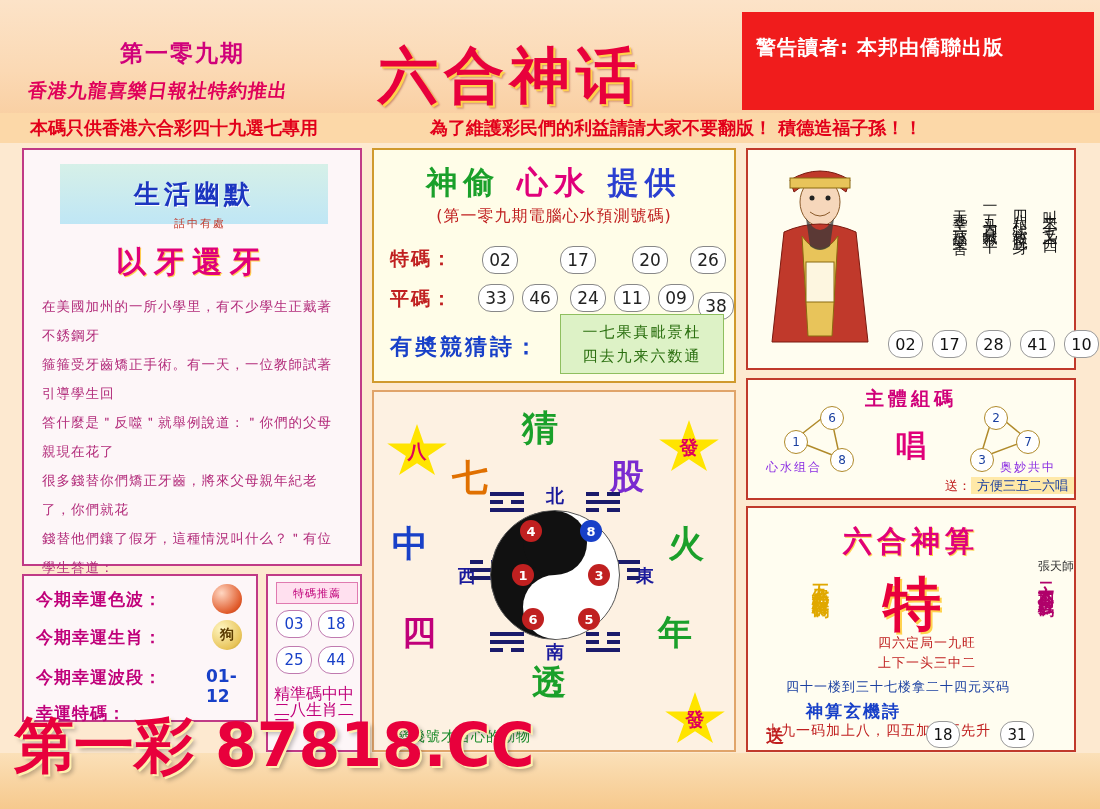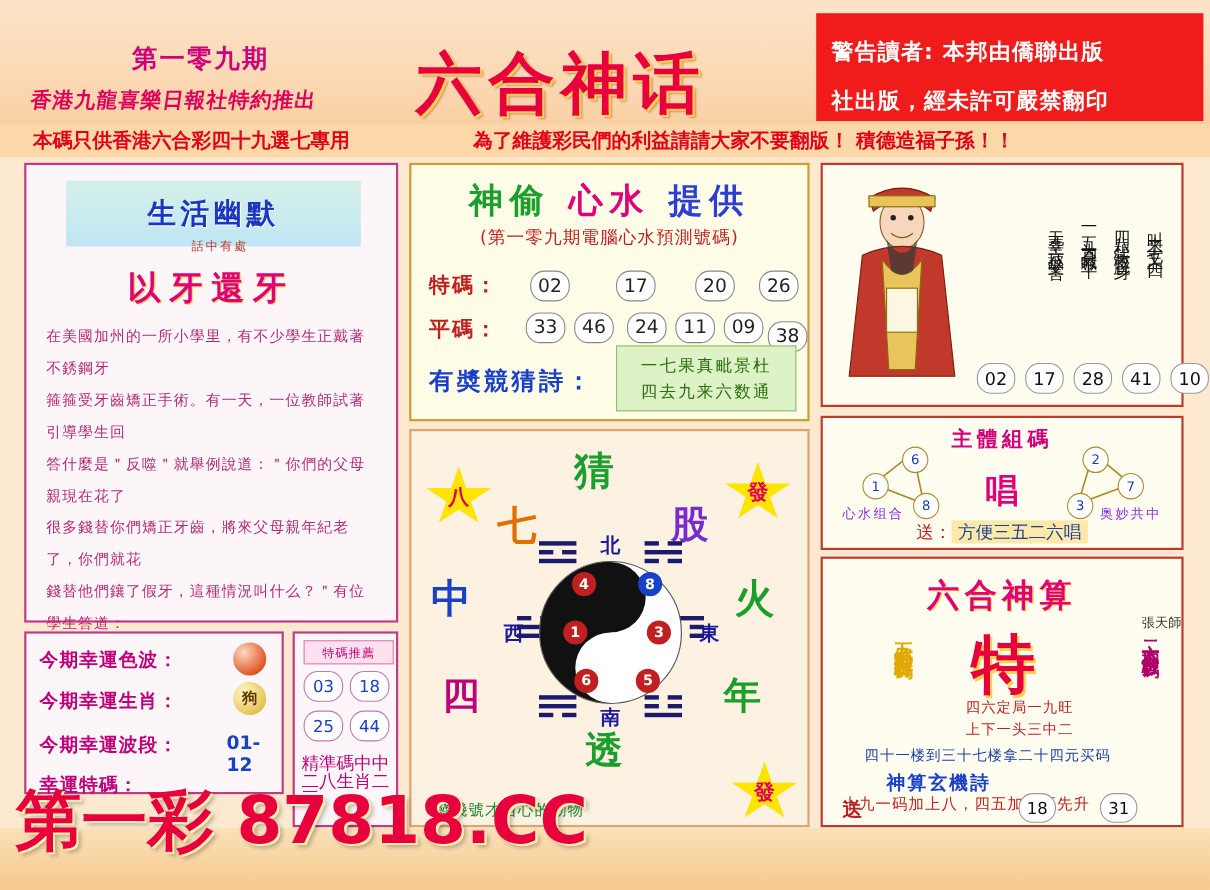--- a/index.html
+++ b/index.html
@@ -204,21 +204,21 @@
     display:flex;align-items:center;justify-content:center;font-size:12px;color:#1a3fa0;
   }
   .grp-tri svg{position:absolute;left:0;top:0;}
   .sing{
     position:absolute;left:0;top:46px;width:100%;text-align:center;
     font-size:30px;font-weight:bold;color:#e0007a;
   }
   .grp-cap-l{position:absolute;left:18px;bottom:22px;font-size:12px;color:#8a2be2;letter-spacing:2px;}
   .grp-cap-r{position:absolute;right:18px;bottom:22px;font-size:12px;color:#8a2be2;letter-spacing:2px;}
   .grp-send{
-    position:absolute;left:0;bottom:3px;width:100%;text-align:center;font-size:16px;color:#c02020;
+    position:absolute;left:0;bottom:3px;width:100%;text-align:right;font-size:13px;color:#c02020;
   }
   .grp-send b{background:#ffe9a8;padding:1px 6px;color:#1a3fa0;font-weight:normal;}
 
   
   #fortune{
     left:746px;top:506px;width:330px;height:246px;
     background:#fffdf0;border:2px solid #c0392b;
   }
   .ft-title{
     position:absolute;left:0;top:14px;width:100%;text-align:center;
@@ -313,21 +313,20 @@
 <body>
 
 <div class="page">
 
   <div class="header">
     <div class="issue">第一零九期</div>
     <div class="subtitle">香港九龍喜樂日報社特約推出</div>
     <div class="maintitle">六合神话</div>
     <div class="warnbox">
       <div class="l1">警告讀者: 本邦由僑聯出版</div>
-      <div class="l2">社出版，經未許可嚴禁翻印</div>
     </div>
   </div>
   <div class="redstrip">
     <div class="t1">本碼只供香港六合彩四十九選七專用</div>
     <div class="t2">為了維護彩民們的利益請請大家不要翻版！ 積德造福子孫！！</div>
   </div>
 
   <div class="panel" id="humor">
     <div class="humor-banner">
       <span>生活幽默</span>

